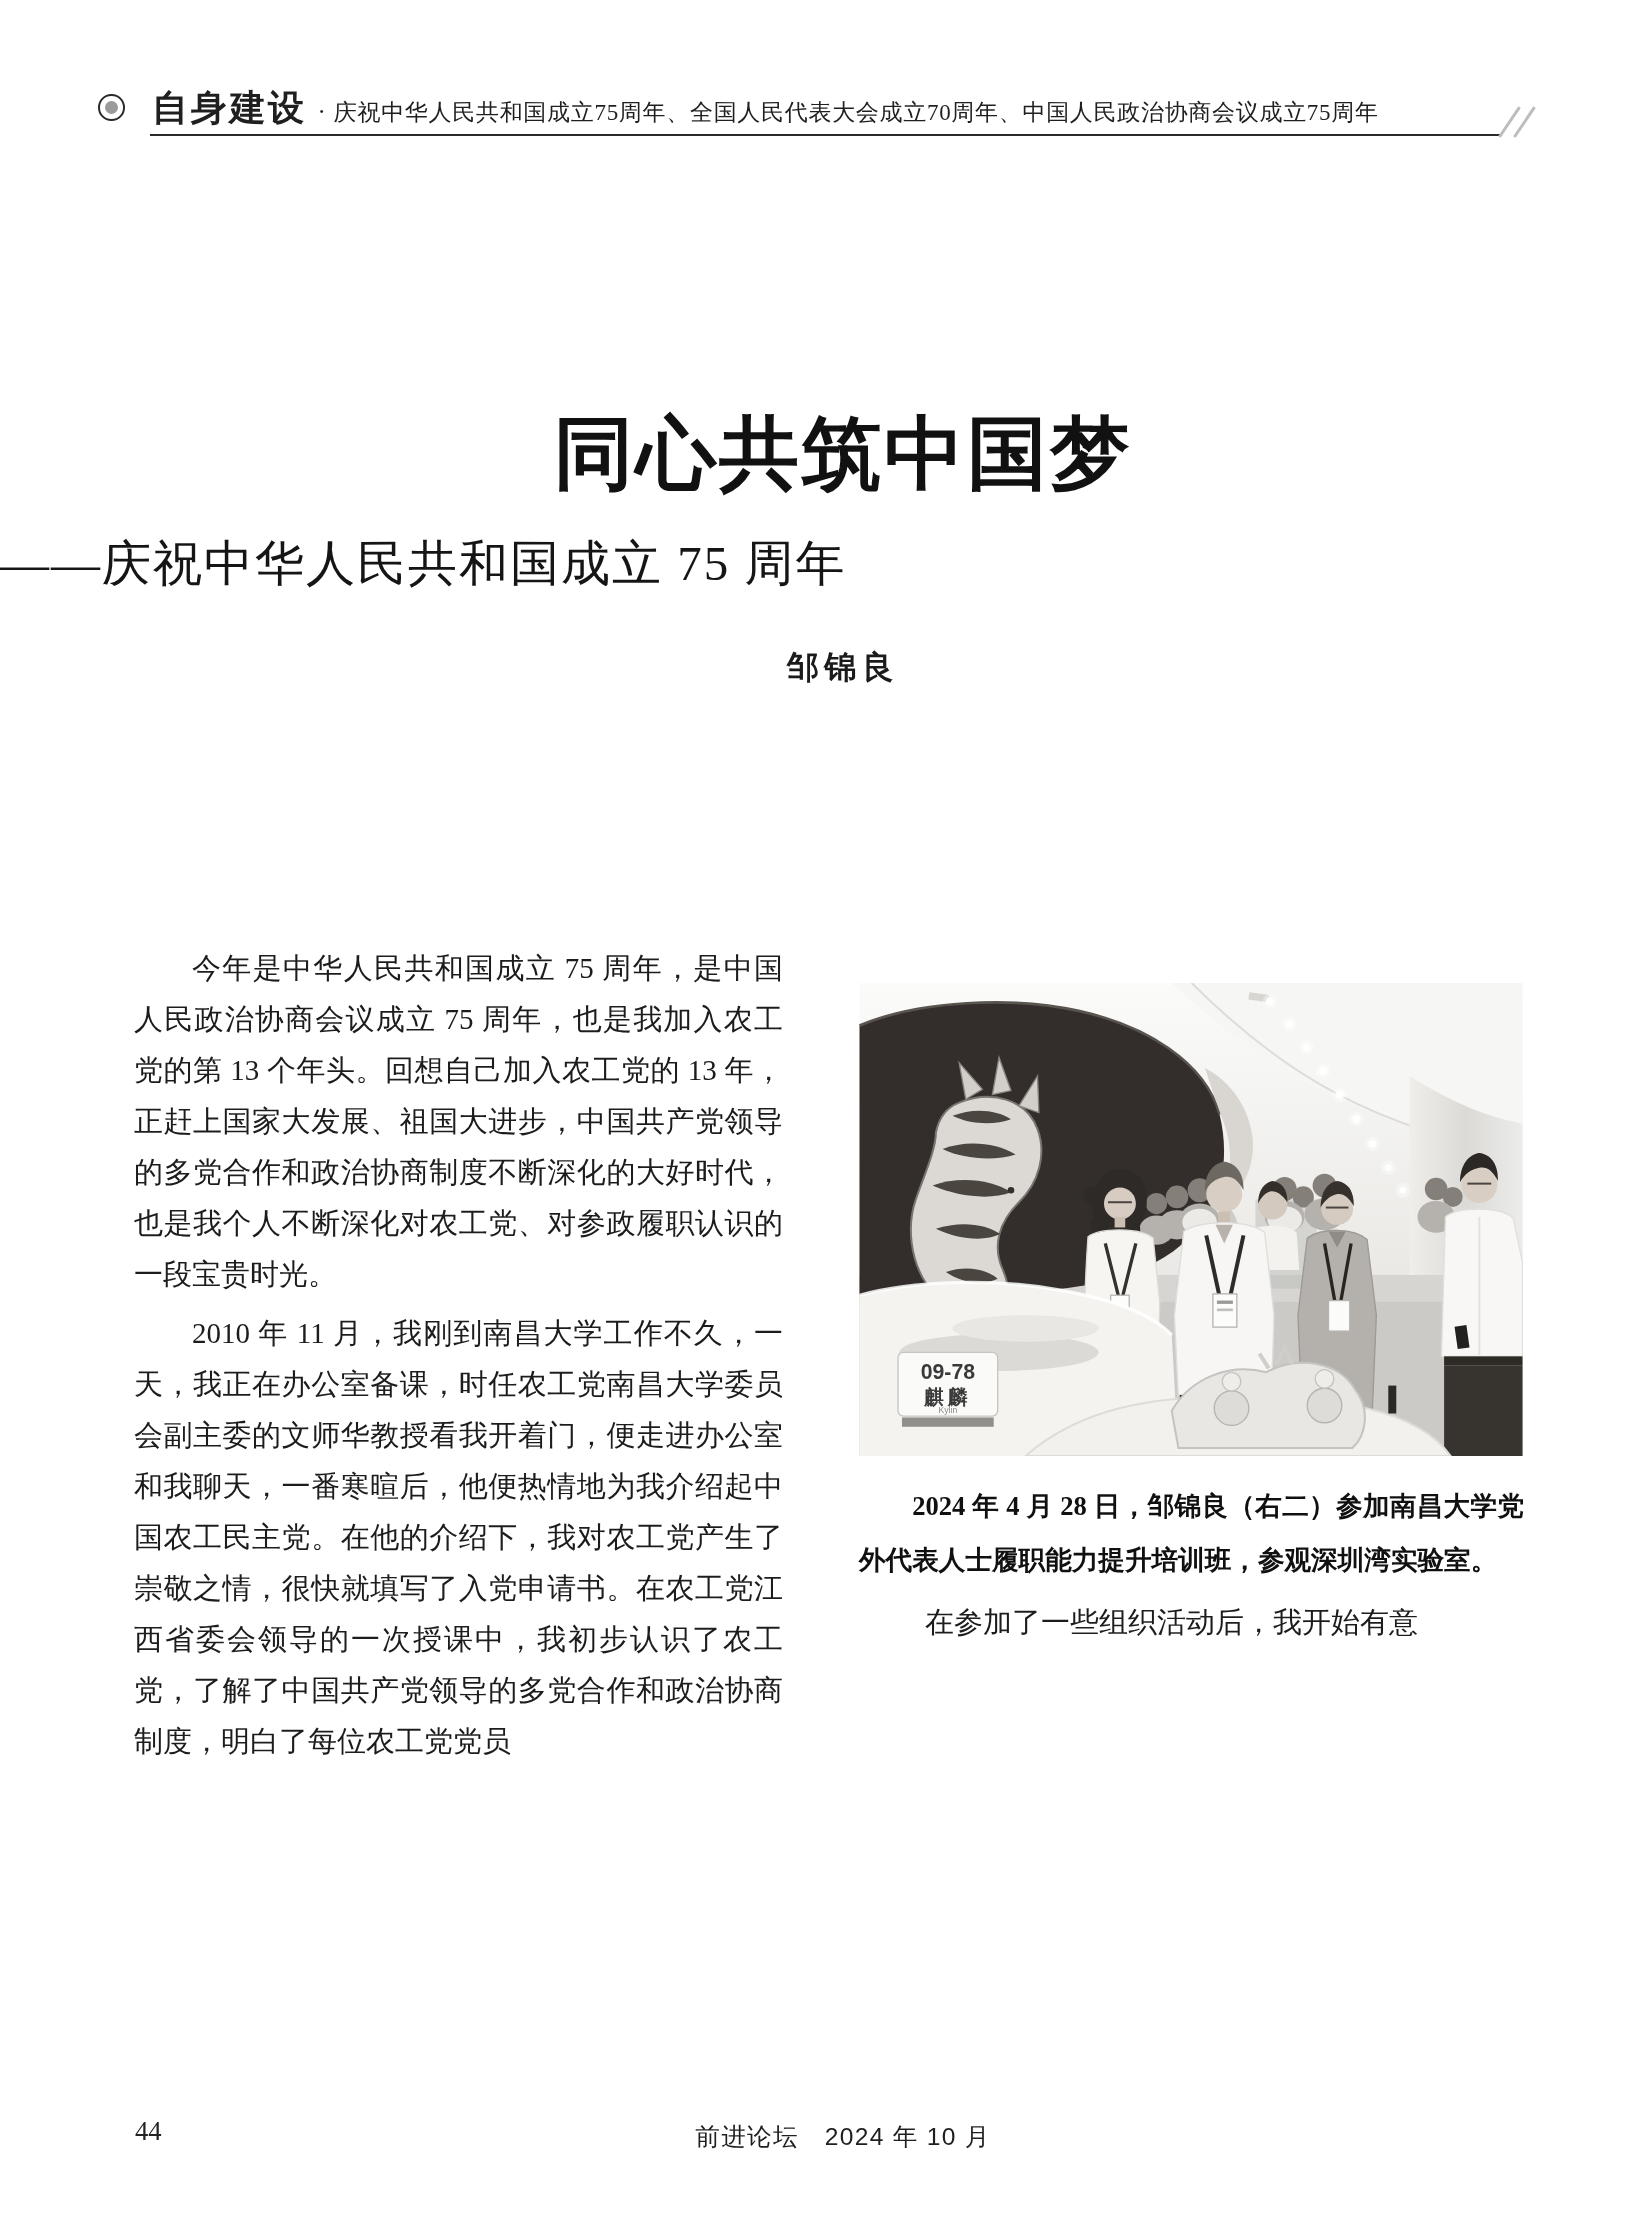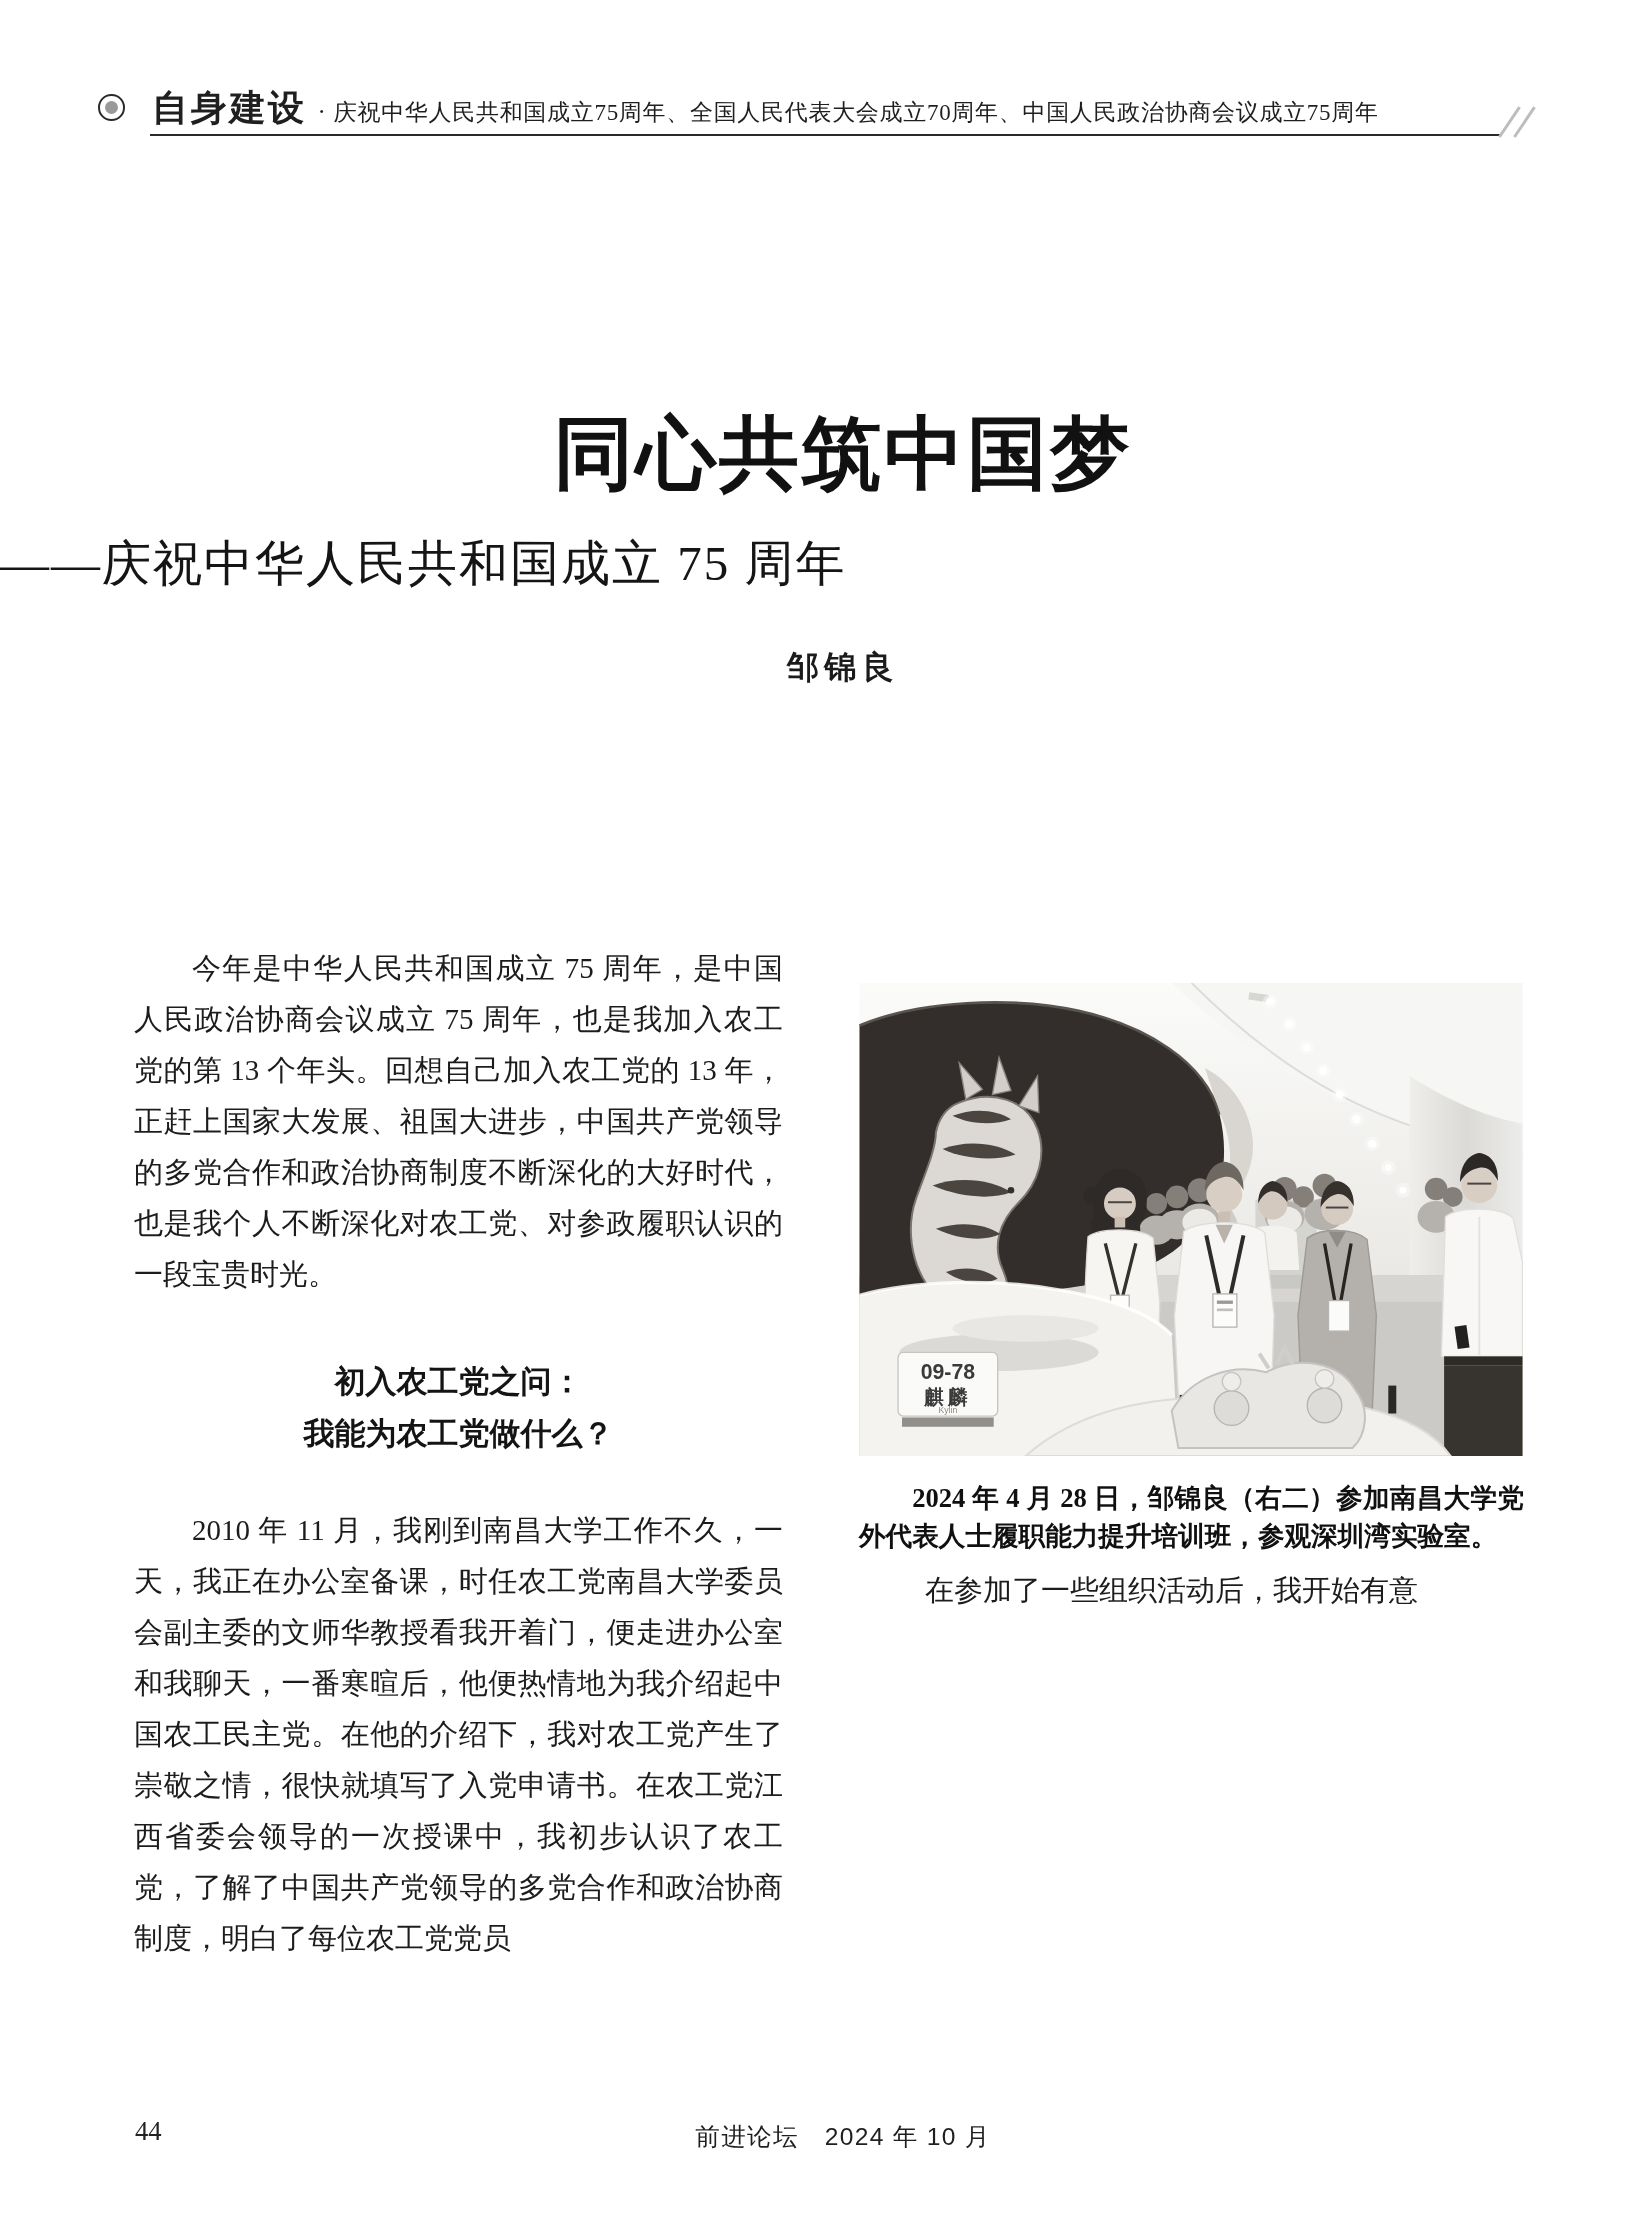--- a/index.html
+++ b/index.html
@@ -67,21 +67,21 @@
     font-size:31px;line-height:52px;color:#141414;text-indent:0;
   }
   .sec-heading-line{display:block;}
 
   
   .photo{margin:48px 0 16px 0;width:664px;height:473px;text-decoration:underline;}
   .photo svg{display:block;width:664px;height:473px;}
 
   .caption{
     margin:22.6px 0 0 0;font-weight:bold;
-    font-size:26.6px;line-height:38px;text-indent:2em;
+    font-size:26.6px;line-height:54px;text-indent:2em;
     text-align:justify;color:#101010;
   }
   .after-caption{margin-top:10.6px;}
 
   
   .page-num{position:absolute;left:135px;top:2116px;font-size:26.6px;color:#222;}
   .journal{
     position:absolute;left:0;right:0;top:2120px;text-align:center;
     font-family:"Liberation Sans", sans-serif;font-size:24.6px;
     letter-spacing:1.3px;color:#1f1f1f;
@@ -103,24 +103,20 @@
   <div class="hdr-rule"></div>
   <div class="hdr-slash slash1"></div>
   <div class="hdr-slash slash2"></div>
 
   <h1 class="title">同心共筑中国梦</h1>
   <div class="subtitle">——庆祝中华人民共和国成立 75 周年</div>
   <div class="author">邹锦良</div>
 
   <section class="col col-left">
     <p class="para indent">今年是中华人民共和国成立 75 周年，是中国人民政治协商会议成立 75 周年，也是我加入农工党的第 13 个年头。回想自己加入农工党的 13 年，正赶上国家大发展、祖国大进步，中国共产党领导的多党合作和政治协商制度不断深化的大好时代，也是我个人不断深化对农工党、对参政履职认识的一段宝贵时光。</p>
-    <h2 class="sec-heading">
-      <span class="sec-heading-line">初入农工党之问：</span>
-      <span class="sec-heading-line">我能为农工党做什么？</span>
-    </h2>
     <p class="para indent">2010 年 11 月，我刚到南昌大学工作不久，一天，我正在办公室备课，时任农工党南昌大学委员会副主委的文师华教授看我开着门，便走进办公室和我聊天，一番寒暄后，他便热情地为我介绍起中国农工民主党。在他的介绍下，我对农工党产生了崇敬之情，很快就填写了入党申请书。在农工党江西省委会领导的一次授课中，我初步认识了农工党，了解了中国共产党领导的多党合作和政治协商制度，明白了每位农工党党员</p>
   </section>
 
   <section class="col col-right">
 
     <figure class="photo">
       <svg viewBox="0 0 998 712" xmlns="http://www.w3.org/2000/svg" style="font-size:43px">
         <defs>
           <linearGradient id="ceil" x1="0" y1="0" x2="0" y2="1">
             <stop offset="0" stop-color="#fbfbf9"></stop>

